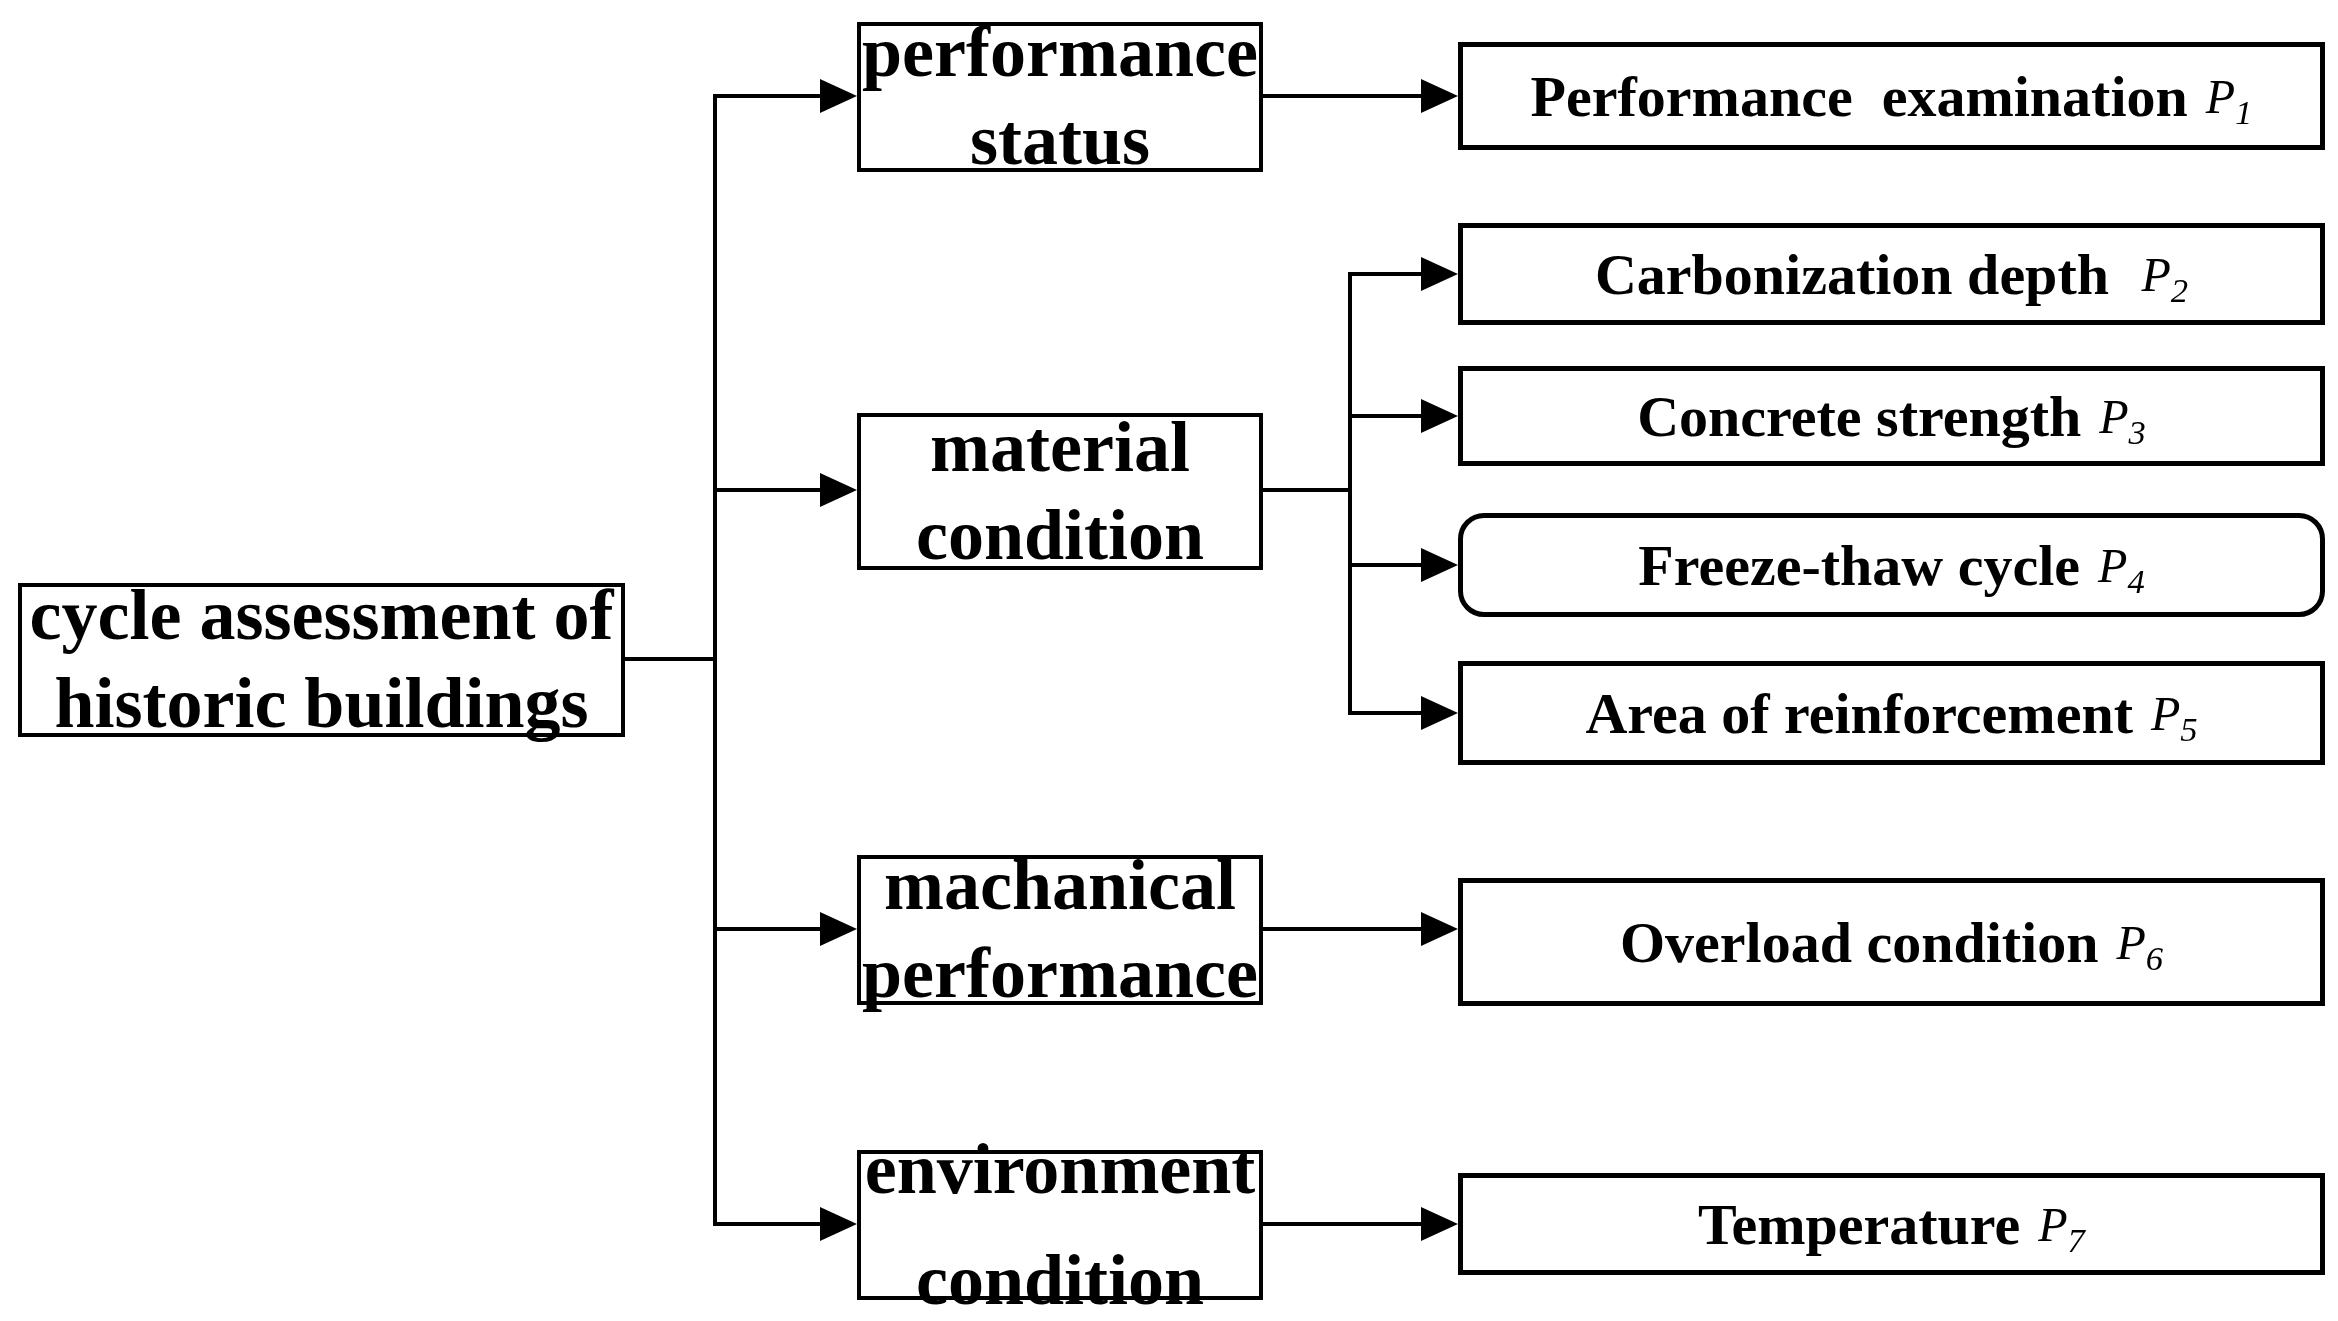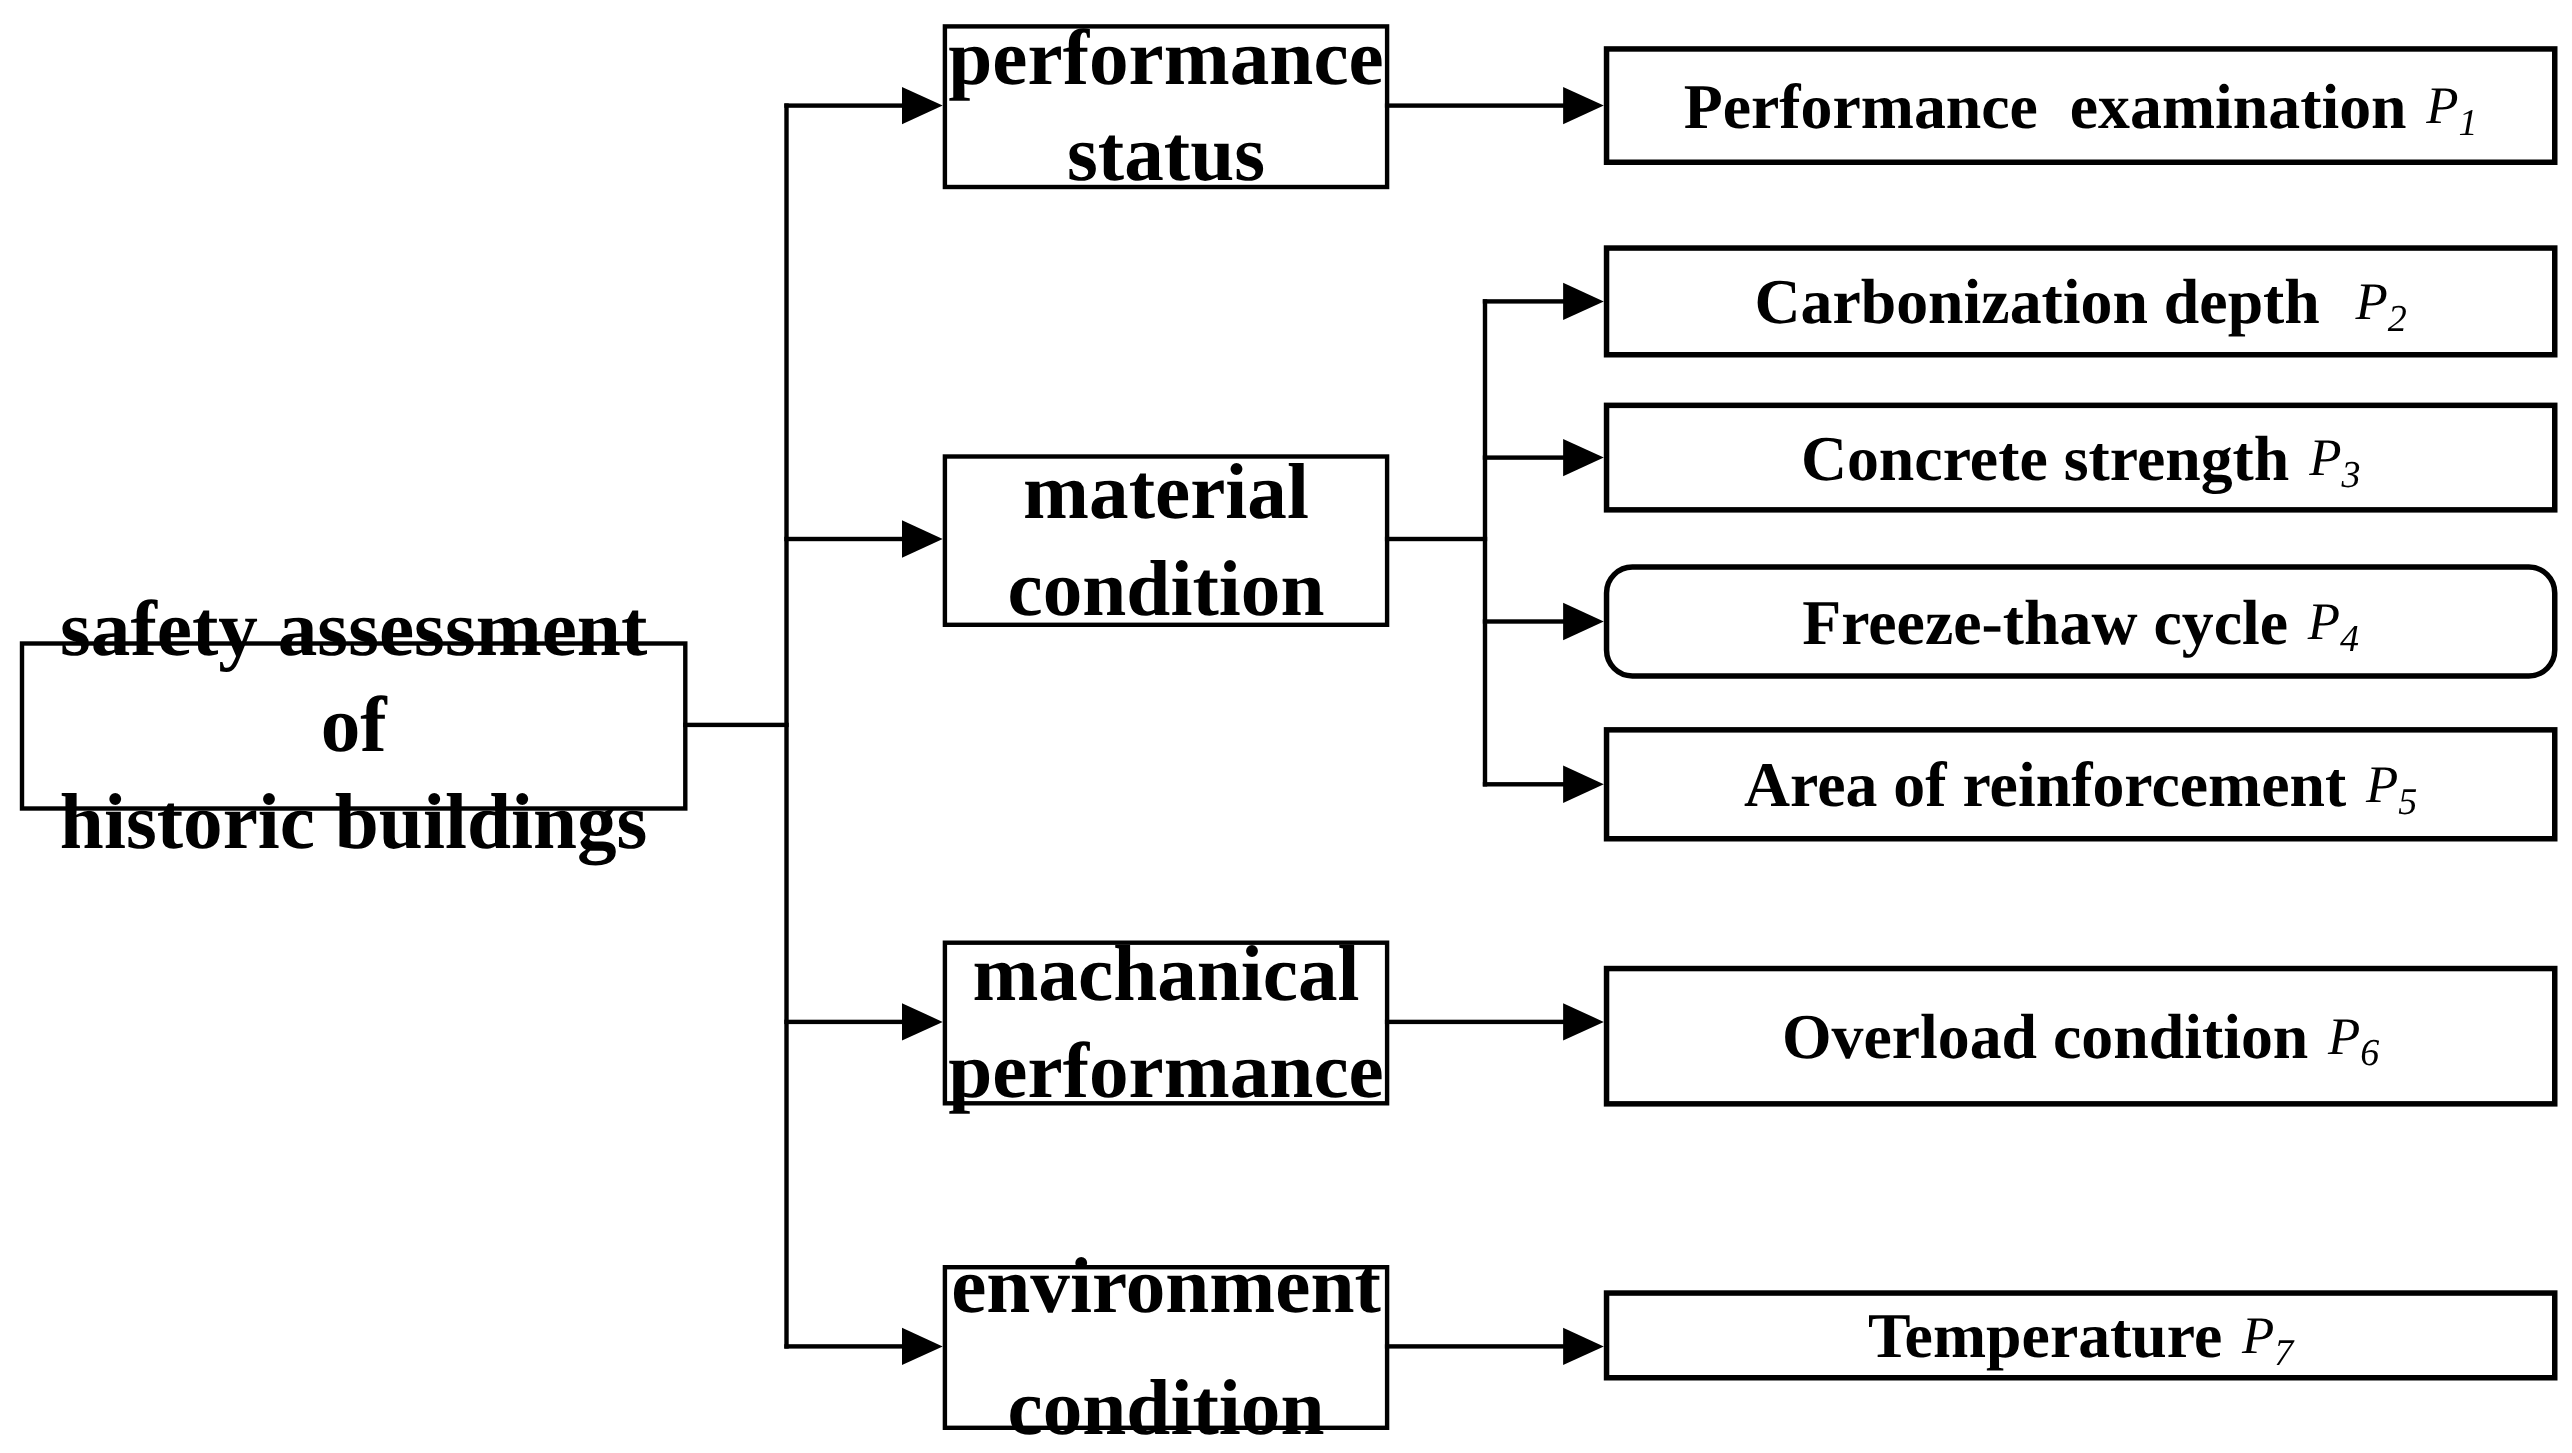--- a/index.html
+++ b/index.html
@@ -38,21 +38,21 @@
     border-bottom: 17px solid transparent;
     border-left: 37px solid #000000;
   }
 </style>
 </head>
 <body>
 
 <div class="canvas">
 
   <div class="box" style="left:18px; top:583px; width:607px; height:154px;">
-    <div class="nodetext">safety assessment of</div>
+    <div class="nodetext">cycle assessment of</div>
     <div class="nodetext">historic buildings</div>
   </div>
 
   <div class="box" style="left:857px; top:22px; width:406px; height:150px;">
     <div class="nodetext">performance</div>
     <div class="nodetext">status</div>
   </div>
 
   <div class="box" style="left:857px; top:413px; width:406px; height:157px;align-items:center;">
     <div class="nodetext">material</div>
@@ -92,21 +92,21 @@
   <div class="box leaf" style="left:1458px; top:661px; width:867px; height:104px;">
     <span class="leaf-text">Area of reinforcement</span>
     <span class="leaf-sym"><i>P</i><sub>5</sub></span>
   </div>
 
   <div class="box leaf" style="left:1458px; top:878px; width:867px; height:128px;">
     <span class="leaf-text">Overload condition</span>
     <span class="leaf-sym"><i>P</i><sub>6</sub></span>
   </div>
 
-  <div class="box leaf" style="left:1458px; top:1173px; width:867px; height:82px;">
+  <div class="box leaf" style="left:1458px; top:1173px; width:867px; height:102px;">
     <span class="leaf-text">Temperature</span>
     <span class="leaf-sym"><i>P</i><sub>7</sub></span>
   </div>
 
   <div class="h-line" style="left:621px; top:657px; width:96px;"></div>
   <div class="v-line" style="left:713px; top:94px; height:1132px;"></div>
 
   <div class="h-line" style="left:713px; top:94px; width:112px;"></div>
   <div class="arrow" style="left:820px; top:79px;"></div>
 

